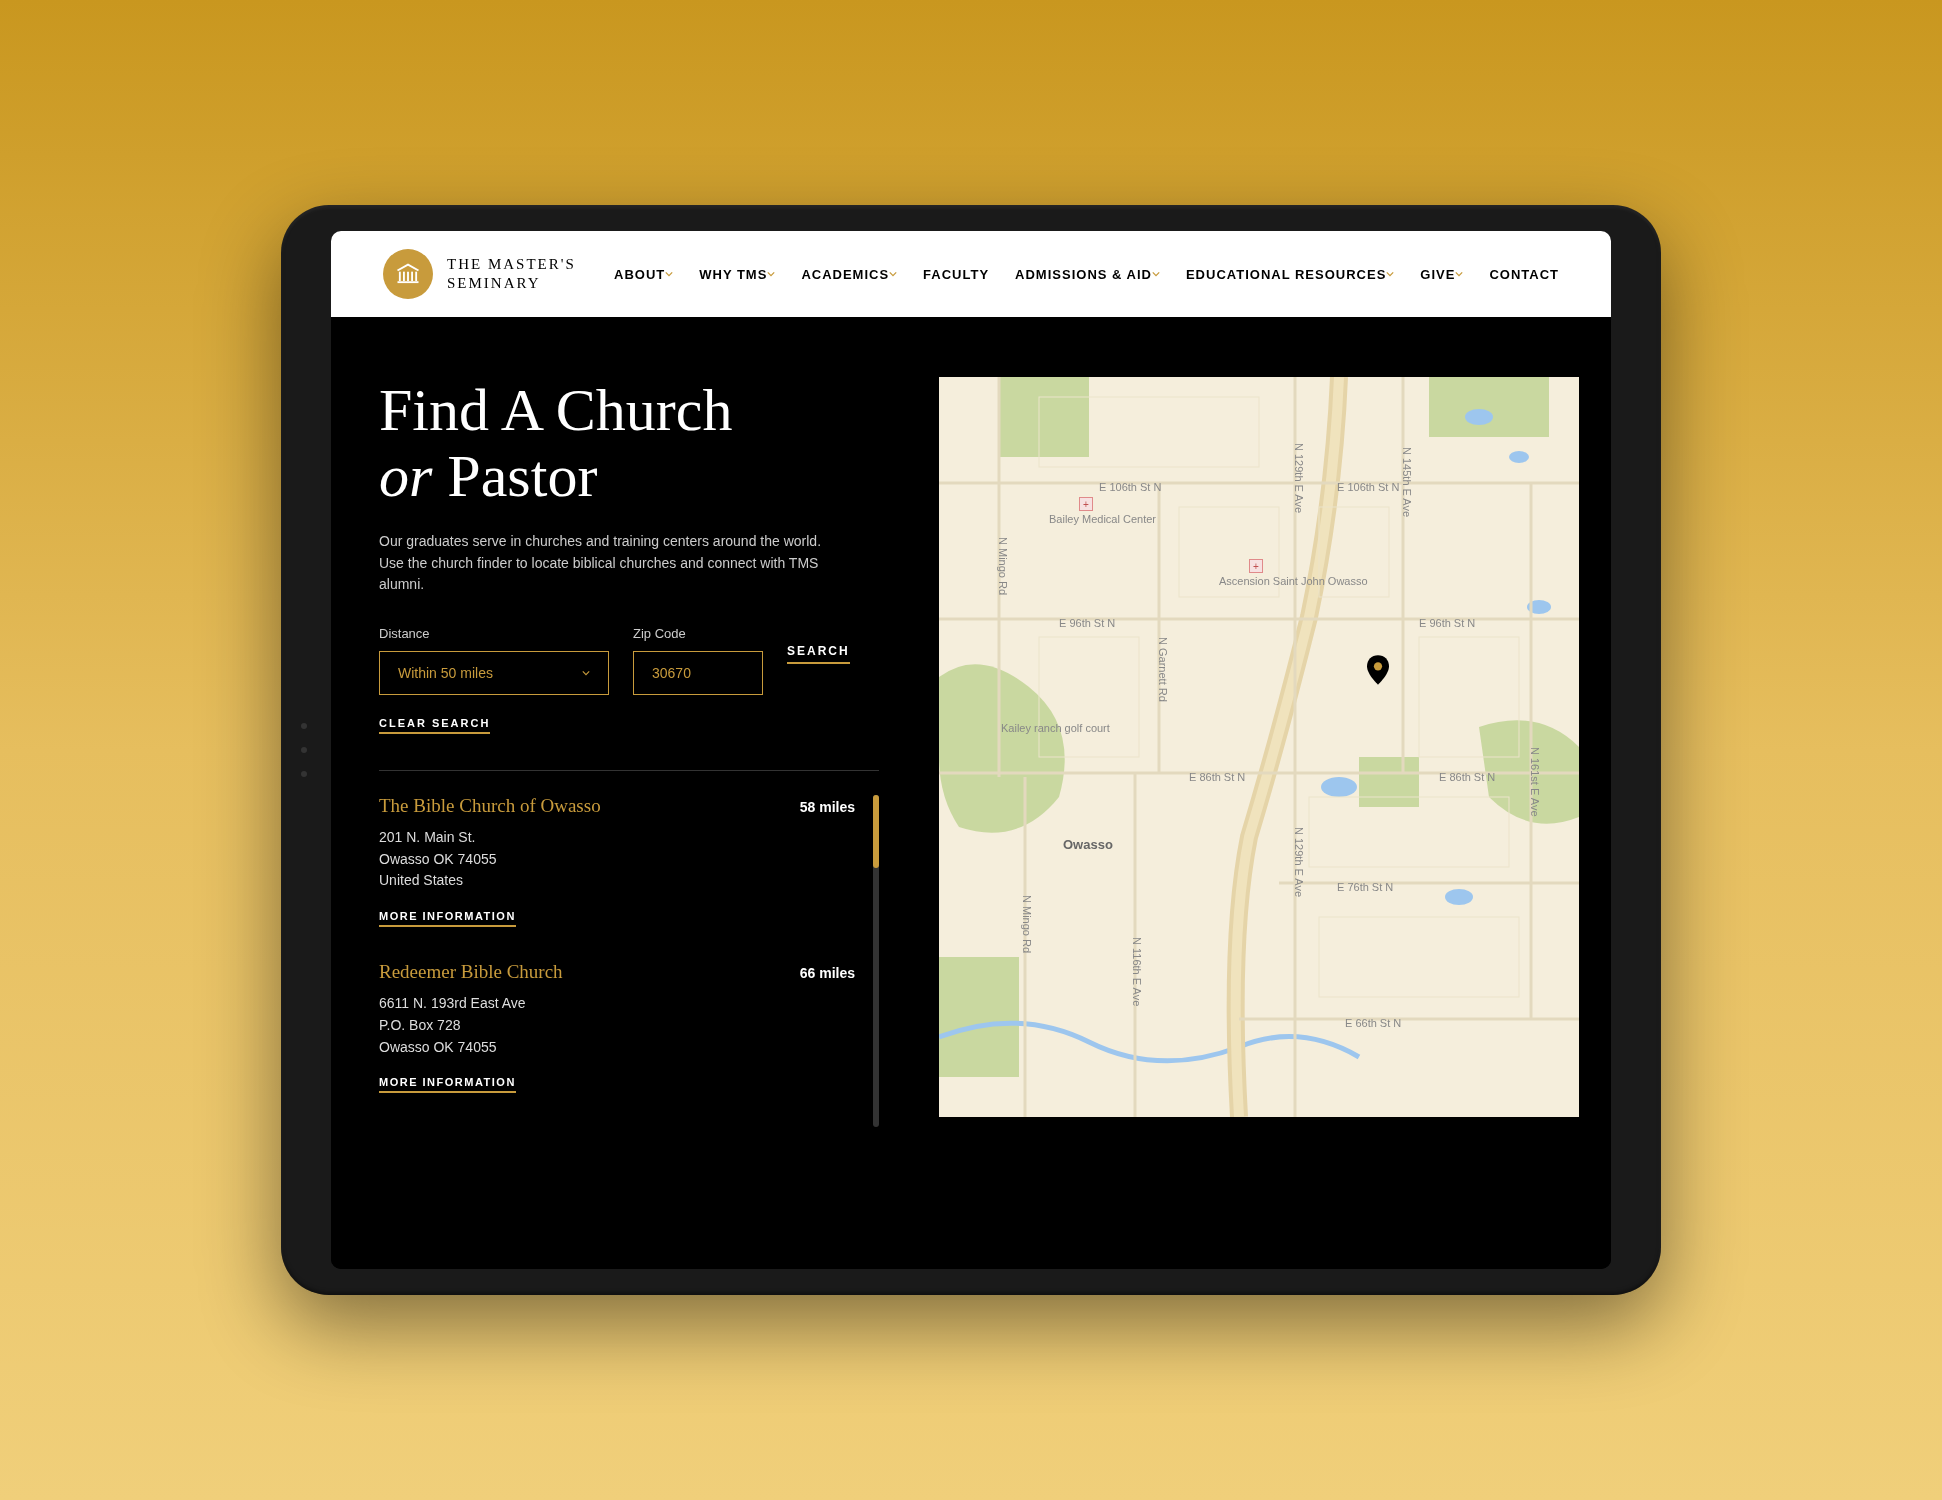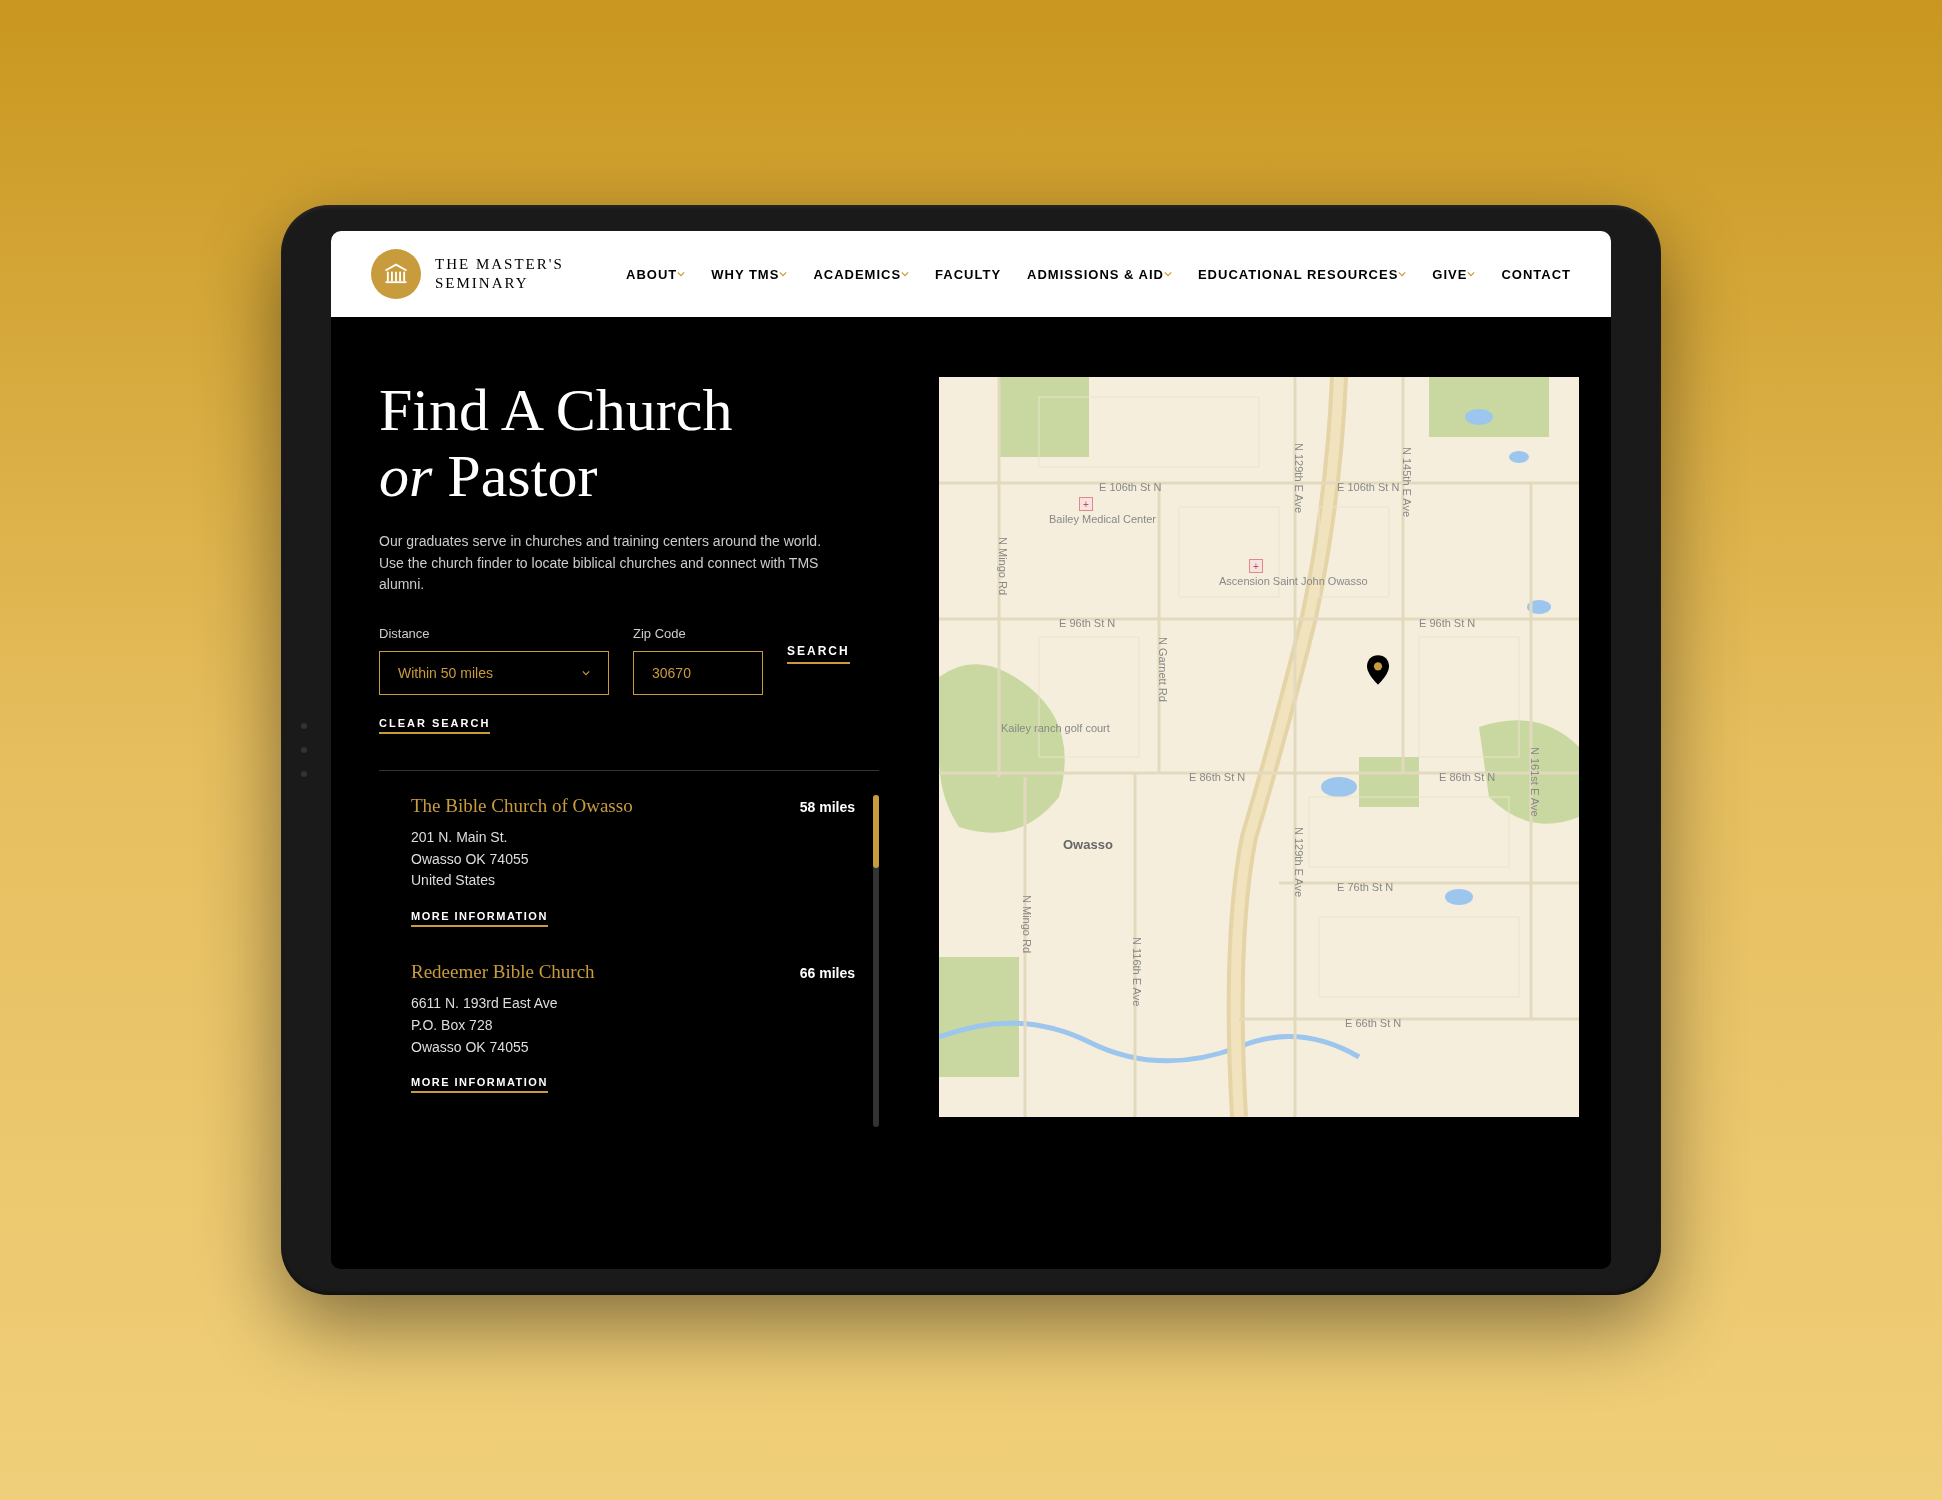--- a/index.html
+++ b/index.html
@@ -47,21 +47,21 @@
     display: flex;
     flex-direction: column;
   }
 
   
   .header {
     background: #fff;
     height: 86px;
     display: flex;
     align-items: center;
-    padding: 0 40px;
+    padding: 0 52px;
     justify-content: space-between;
   }
   .brand {
     display: flex;
     align-items: center;
     gap: 14px;
   }
   .logo {
     width: 50px;
     height: 50px;
@@ -174,21 +174,20 @@
 
   .divider {
     height: 1px;
     background: #333;
     margin: 36px 0 24px 0;
   }
 
   .results-wrap {
     display: flex;
     gap: 18px;
-    margin-left: 32px;
   }
   .results {
     flex: 1;
   }
   .result {
     margin-bottom: 34px;
   }
   .result-head {
     display: flex;
     justify-content: space-between;

